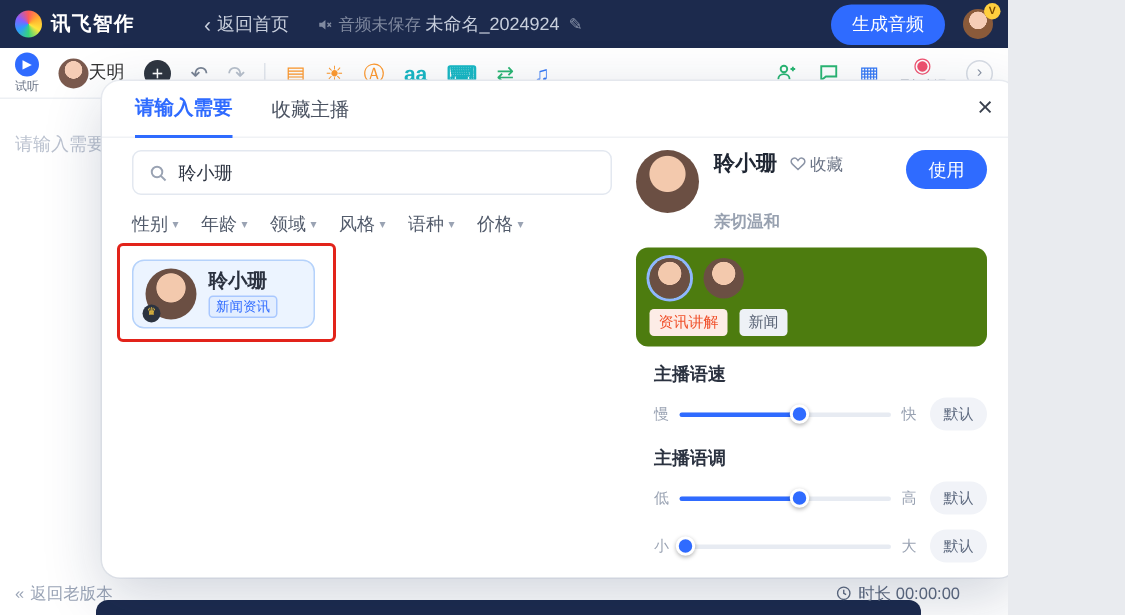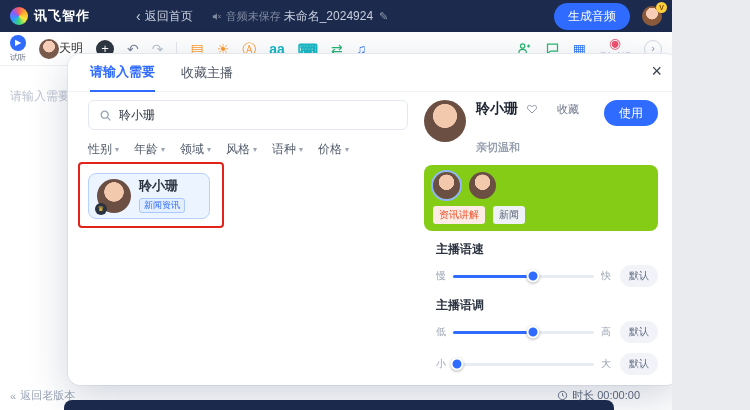--- a/index.html
+++ b/index.html
@@ -87,25 +87,25 @@
   .card-badge{display:inline-block;margin-top:3px;font-size:9px;color:#2f6bff;background:#e3eeff;
               border:1px solid #a9c8ff;border-radius:3px;padding:1px 4px;line-height:1.2;}
 
   .col-right{position:absolute;left:356px;top:8px;width:234px;}
   .detail-head{display:flex;align-items:flex-start;}
   .detail-avatar{flex-shrink:0;width:42px;height:42px;border-radius:50%;
                  background:radial-gradient(circle at 50% 38%, #f3c9ad 35%, #6b4f43 37%);}
   .detail-info{margin-left:10px;flex:1;min-width:0;}
   .name-row{display:flex;align-items:center;gap:8px;}
   .detail-name{font-size:14px;font-weight:bold;color:#1f2633;}
-  .fav{display:flex;align-items:center;gap:19px;font-size:11px;color:#6a7385;cursor:pointer;text-align:right;}
+  .fav{display:flex;align-items:center;gap:2px;font-size:11px;color:#6a7385;cursor:pointer;text-align:right;}
   .style-tag{margin-top:22px;font-size:11px;color:#98a1b0;font-weight:bold;}
   .use-btn{flex-shrink:0;width:54px;height:26px;background:#2f6bff;color:#fff;border:none;
            border-radius:13px;font-size:12px;cursor:pointer;}
-  .samples{margin-top:10px;background:#84cc16;border-radius:8px;padding:7px 9px;}
+  .samples{margin-top:10px;background:#4d7c0f;border-radius:8px;padding:7px 9px;}
   .sample-avatars{display:flex;gap:9px;}
   .sample-avatar{width:27px;height:27px;border-radius:50%;cursor:pointer;
                  background:radial-gradient(circle at 50% 38%, #f3c9ad 35%, #6b4f43 37%);}
   .sample-avatar.sel{box-shadow:0 0 0 2px #8fb6ff;}
   .sample-tags{display:flex;gap:8px;margin-top:7px;}
   .chip{font-size:10px;padding:2px 6px;border-radius:3px;cursor:pointer;}
   .chip.hot{color:#f0502a;background:#fdece6;}
   .chip.plain{color:#5a6476;background:#eef1f6;}
 
   .slider-block{margin-top:10px;margin-left:12px;}

